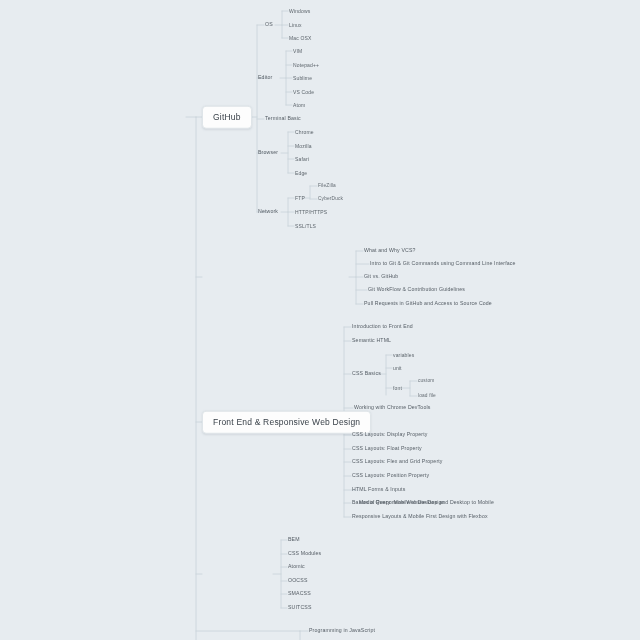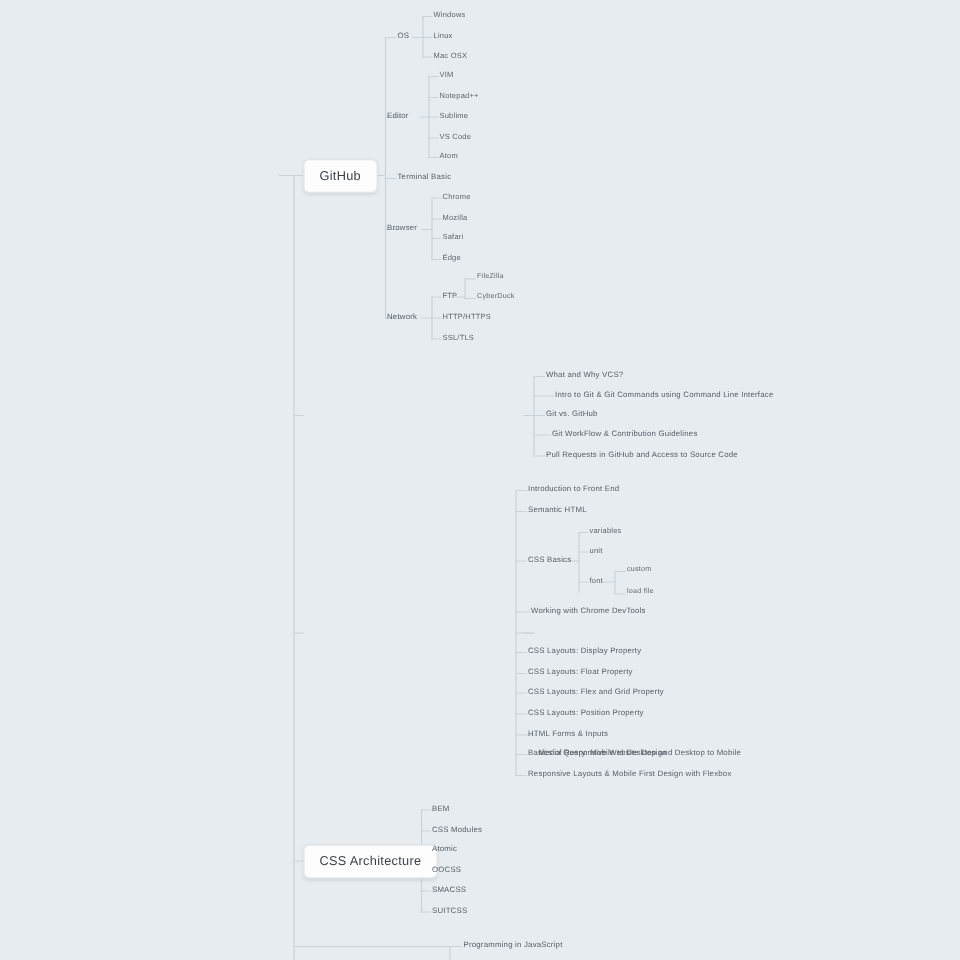--- a/index.html
+++ b/index.html
@@ -156,24 +156,24 @@
       <path d="M300,631 L300,640"></path>
       <path d="M300,631 L308,631"></path>
     </g>
   </svg>
 
   <div class="node boxed" style="left:202px; top:117px;">
     <span>GitHub</span>
   </div>
 
 
-
-  <div class="node boxed" style="left:202px; top:574px;">
-    <span>CSS Architecture</span>
+  <div class="node boxed" style="left:202px; top:422px;">
+    <span>Front End &amp; Responsive Web Design</span>
   </div>
+
 
   <div class="node leaf lvl2" style="left:265px; top:25px;">OS</div>
   <div class="node leaf lvl3" style="left:289px; top:11px;">Windows</div>
   <div class="node leaf lvl3" style="left:289px; top:25px;">Linux</div>
   <div class="node leaf lvl3" style="left:289px; top:38px;">Mac OSX</div>
 
   <div class="node leaf lvl2" style="left:258px; top:78px;">Editor</div>
   <div class="node leaf lvl3" style="left:293px; top:51px;">VIM</div>
   <div class="node leaf lvl3" style="left:293px; top:65px;">Notepad++</div>
   <div class="node leaf lvl3" style="left:293px; top:78px;">Sublime</div>

